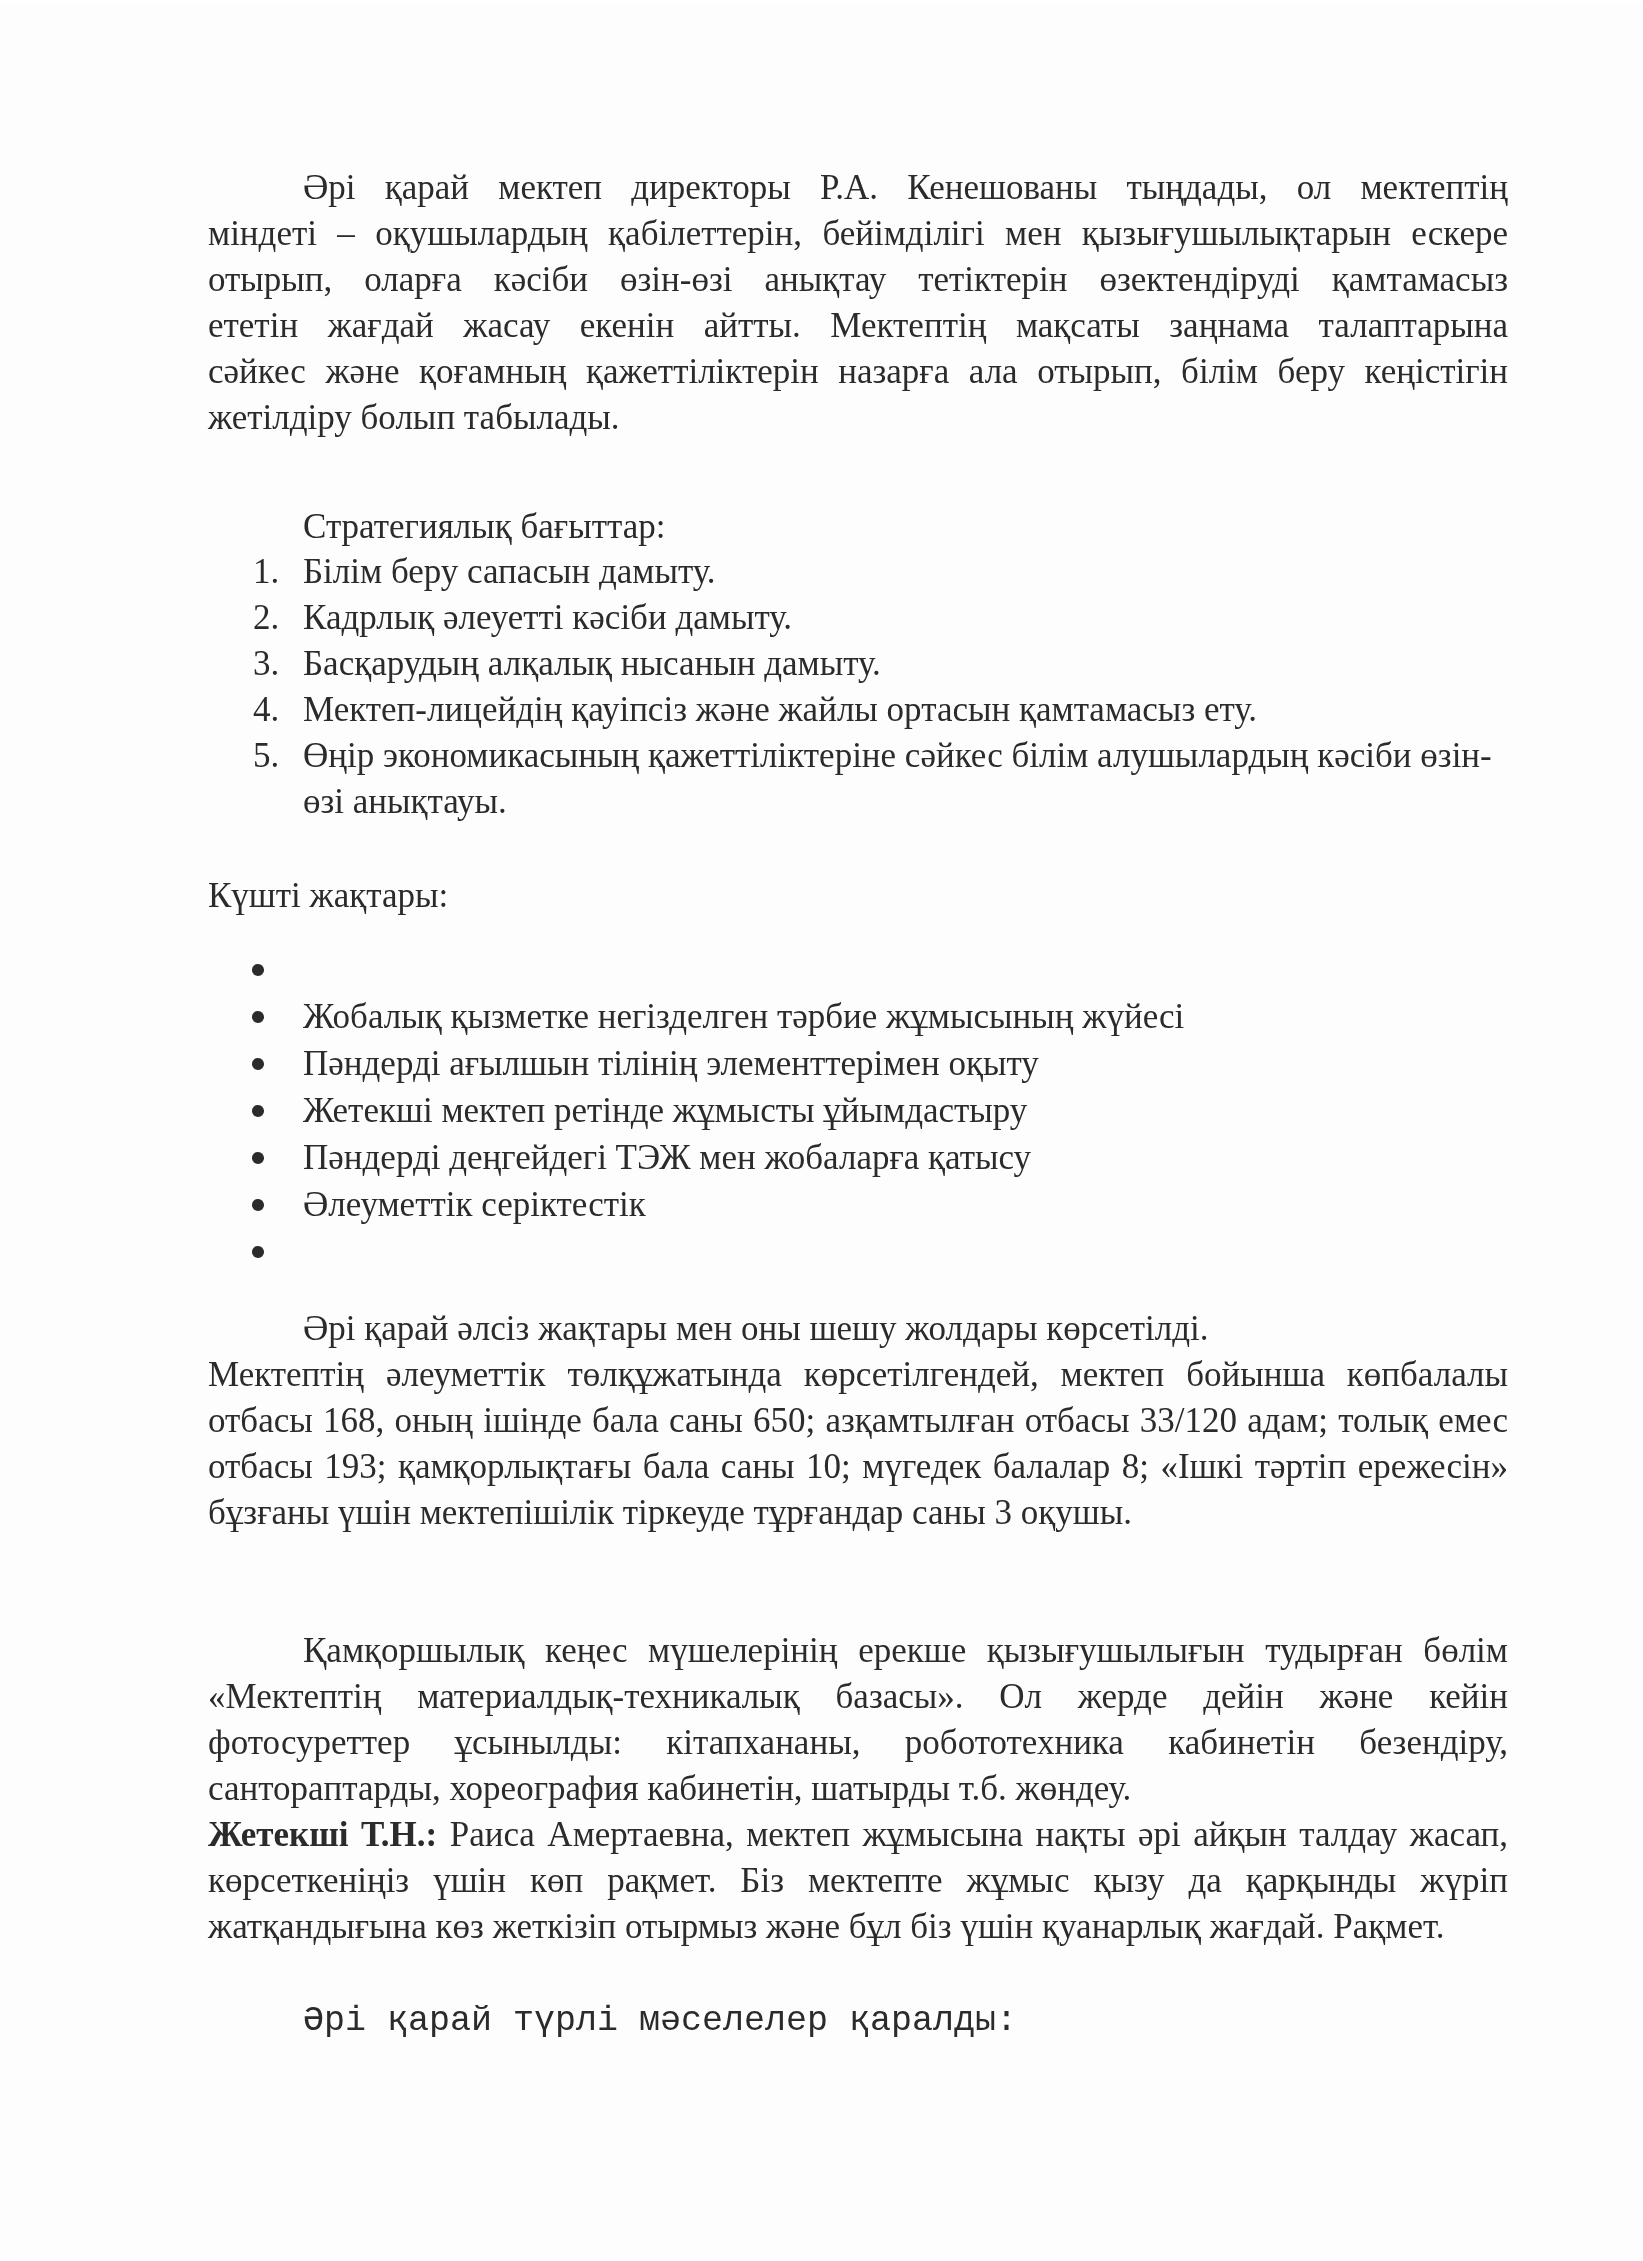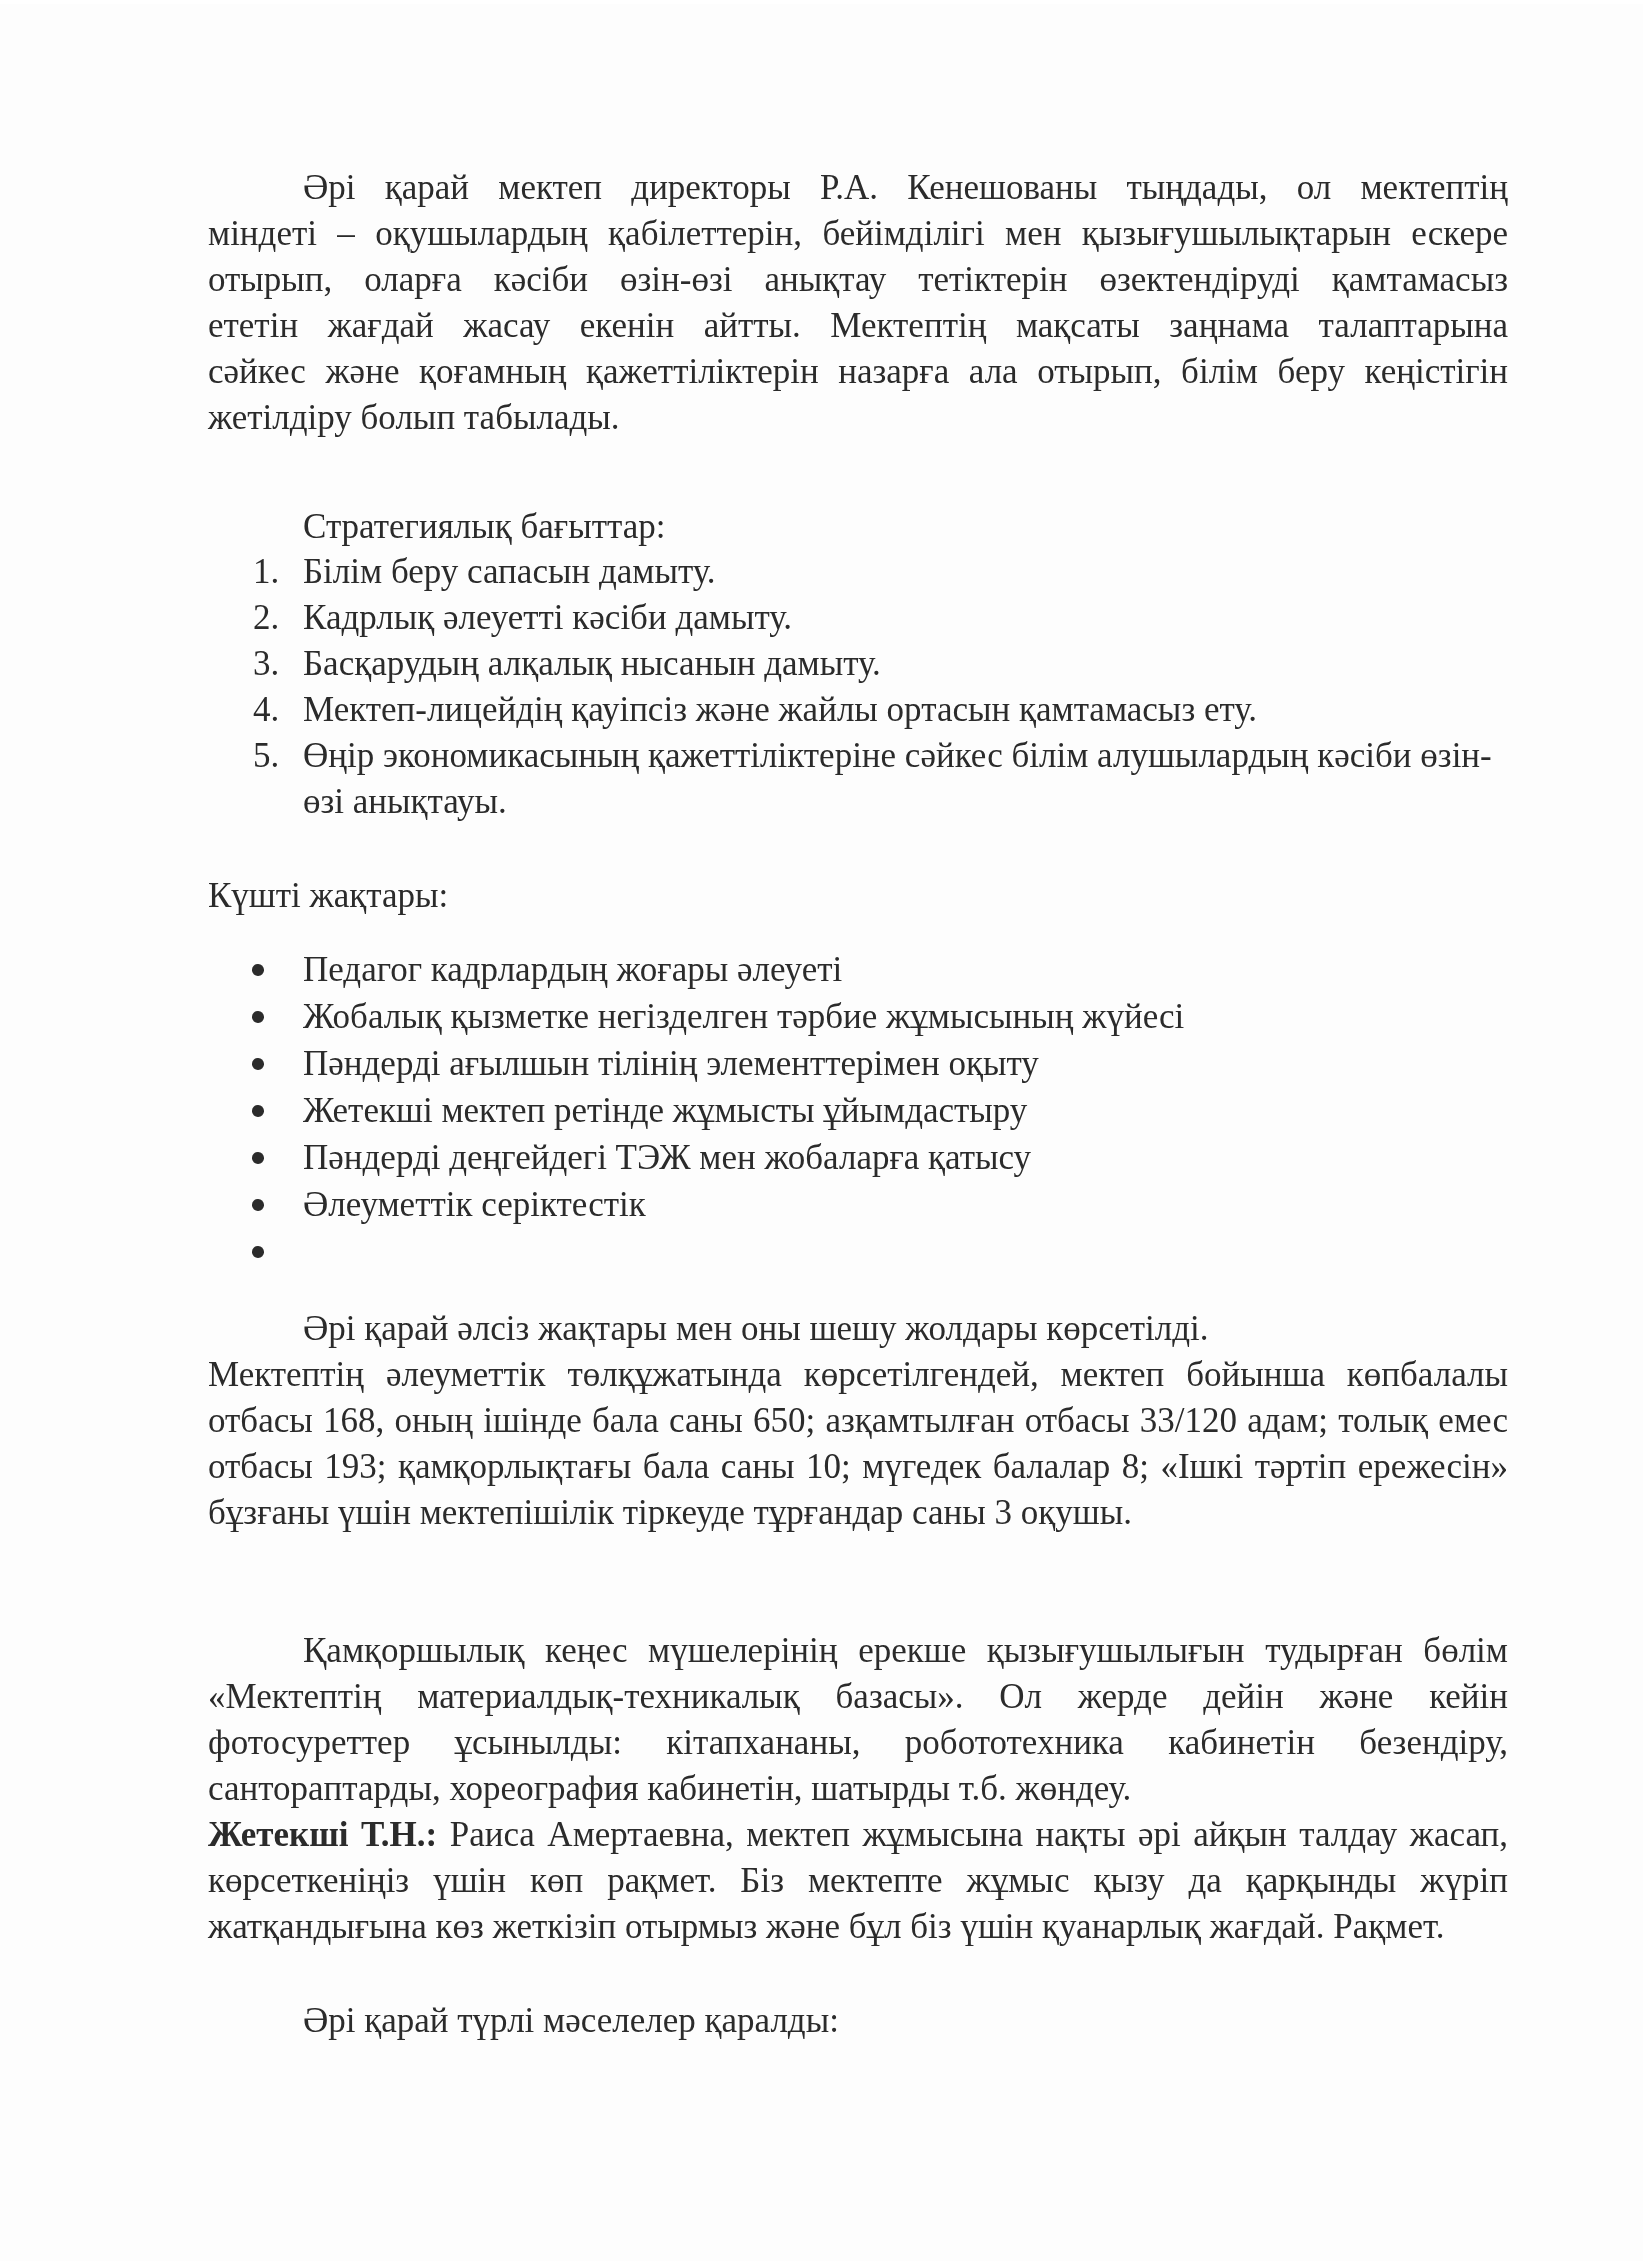--- a/index.html
+++ b/index.html
@@ -30,21 +30,21 @@
   ol.strat li .num { position: absolute; left: 45px; top: 0; }
 
   #strong-title { top: 869px; }
   ul.strong { position: absolute; top: 942px; left: 208px; width: 1289px; margin: 0; padding: 0; list-style: none; font-size: 35px; }
   ul.strong li { position: relative; padding-left: 95px; line-height: 47px; height: 47px; }
   ul.strong li .bullet { position: absolute; left: 44px; top: 18px; width: 11.6px; height: 11.6px; border-radius: 50%; background: #2b2b2b; }
 
   #p3 { top: 1302px; }
   #p4 { top: 1624px; }
   .bold { font-weight: bold; }
-  #p5 { top: 1994px; }
+  #p5 { top: 1994px; font-family: Liberation Mono, monospace; }
 </style>
 </head>
 <body>
 
 <div class="page">
 
   <div class="text" id="p1">
     <span class="line jl" style="padding-left:95px;">Әрі қарай мектеп директоры Р.А. Кенешованы тыңдады, ол мектептің</span>
     <span class="line jl">міндеті – оқушылардың қабілеттерін, бейімділігі мен қызығушылықтарын ескере</span>
     <span class="line jl">отырып, оларға кәсіби өзін-өзі анықтау тетіктерін өзектендіруді қамтамасыз</span>
@@ -59,21 +59,21 @@
     <li><span class="num">1.</span><span>Білім беру сапасын дамыту.</span></li>
     <li><span class="num">2.</span><span>Кадрлық әлеуетті кәсіби дамыту.</span></li>
     <li><span class="num">3.</span><span>Басқарудың алқалық нысанын дамыту.</span></li>
     <li><span class="num">4.</span><span>Мектеп-лицейдің қауіпсіз және жайлы ортасын қамтамасыз ету.</span></li>
     <li class="two"><span class="num">5.</span><span>Өңір экономикасының қажеттіліктеріне сәйкес білім алушылардың кәсіби өзін-өзі анықтауы.</span></li>
   </ol>
 
   <div class="text" id="strong-title">Күшті жақтары:</div>
 
   <ul class="strong">
-    <li><span class="bullet"></span><span>Педагог кадрлардың жоғары әлеуеті</span></li>
+    <li><span class="bullet"></span></li>
     <li><span class="bullet"></span><span>Жобалық қызметке негізделген тәрбие жұмысының жүйесі</span></li>
     <li><span class="bullet"></span><span>Пәндерді ағылшын тілінің элементтерімен оқыту</span></li>
     <li><span class="bullet"></span><span>Жетекші мектеп ретінде жұмысты ұйымдастыру</span></li>
     <li><span class="bullet"></span><span>Пәндерді деңгейдегі ТЭЖ мен жобаларға қатысу</span></li>
     <li><span class="bullet"></span><span>Әлеуметтік серіктестік</span></li>
     <li><span class="bullet"></span></li>
   </ul>
 
   <div class="text" id="p3">
     <p class="indent">Әрі қарай әлсіз жақтары мен оны шешу жолдары көрсетілді.</p>

